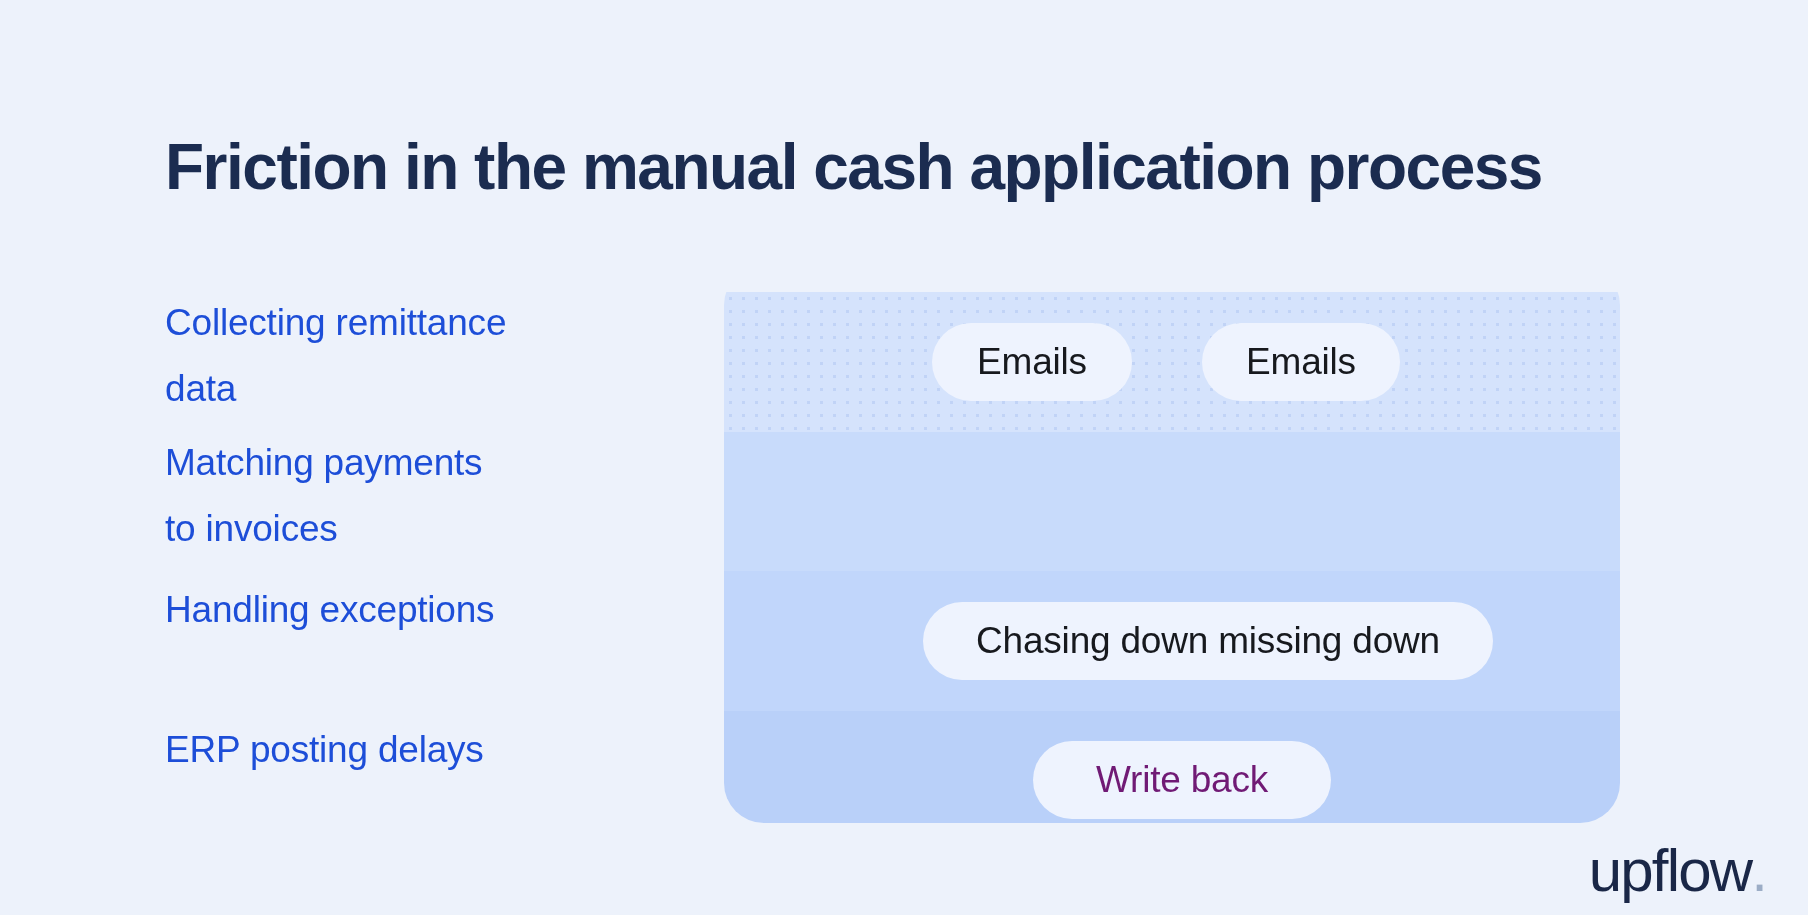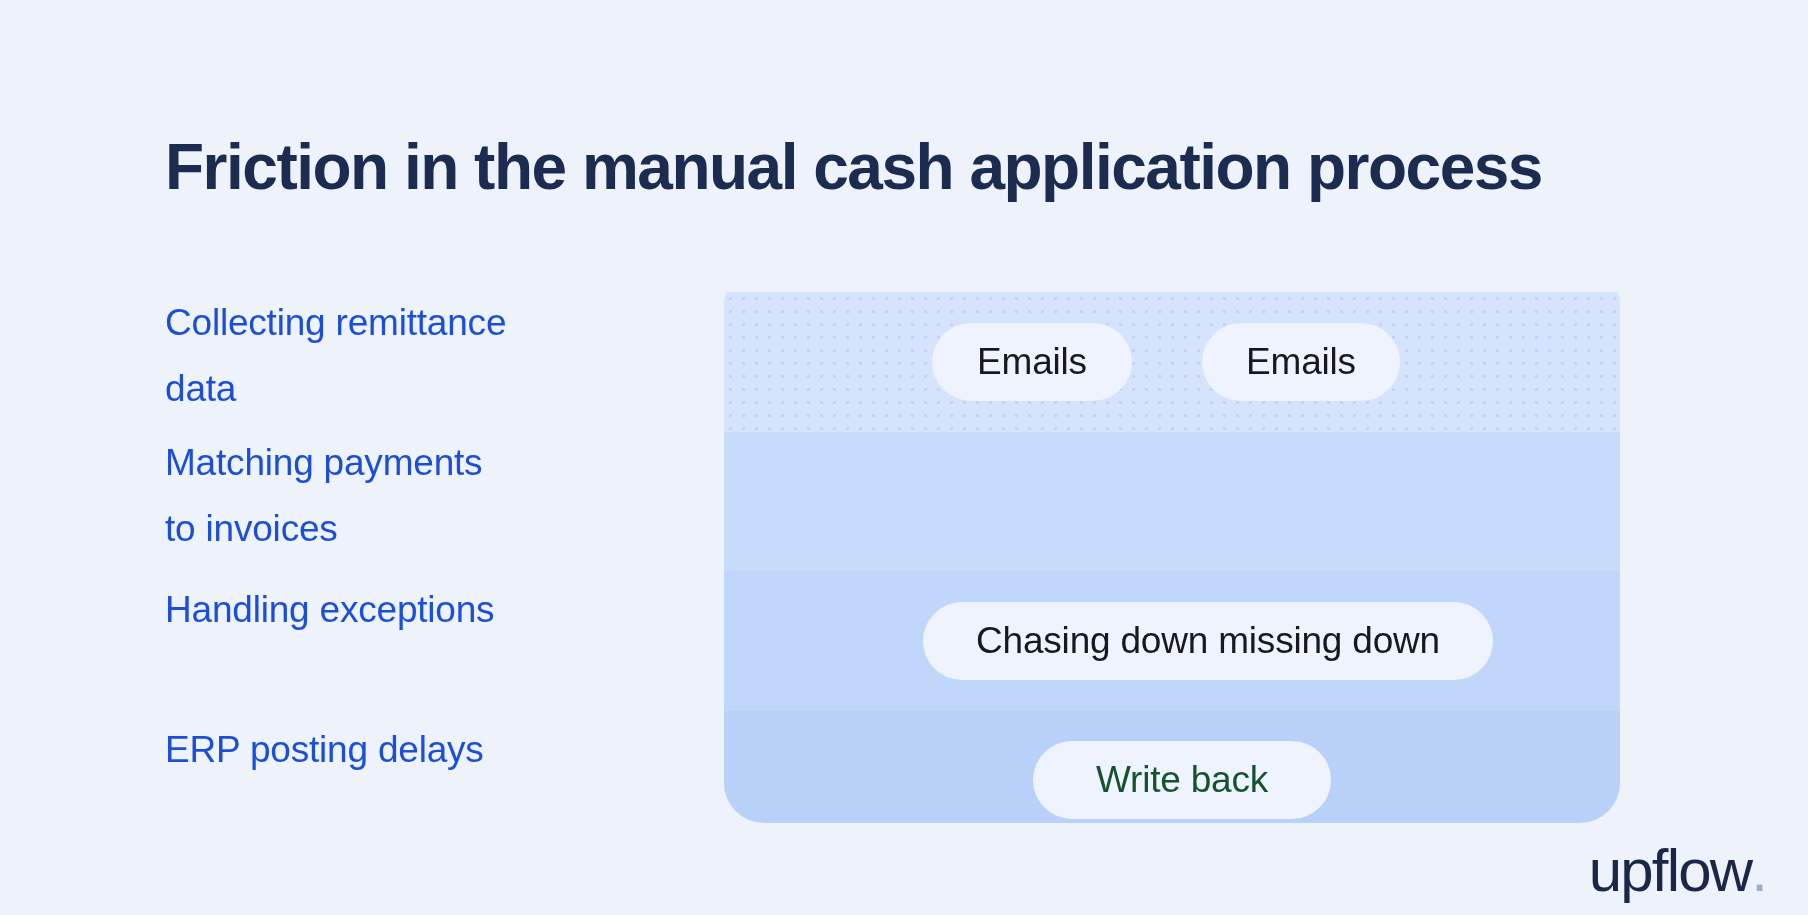--- a/index.html
+++ b/index.html
@@ -127,21 +127,21 @@
     </div>
 
     <div class="band band-3" style="background-color: rgb(193, 214, 251);">
       <div class="pill-group">
         <div class="pill pill-chasing" style="background-color: rgb(238, 243, 254); color: rgb(23, 25, 30);">Chasing down missing down</div>
       </div>
     </div>
 
     <div class="band band-4" style="background-color: rgb(185, 208, 249);">
       <div class="pill-group">
-        <div class="pill pill-writeback" style="background-color: rgb(238, 243, 254); color: #14532d;">Write back</div>
+        <div class="pill pill-writeback" style="background-color: rgb(238, 243, 254); color: #701a75;">Write back</div>
       </div>
     </div>
 
   </div>
 
   <div class="logo" style="color: rgb(26, 39, 71);">
     <span>upflow</span><span class="dot" style="color: rgb(156, 173, 198);">.</span>
   </div>
 
 </div>

